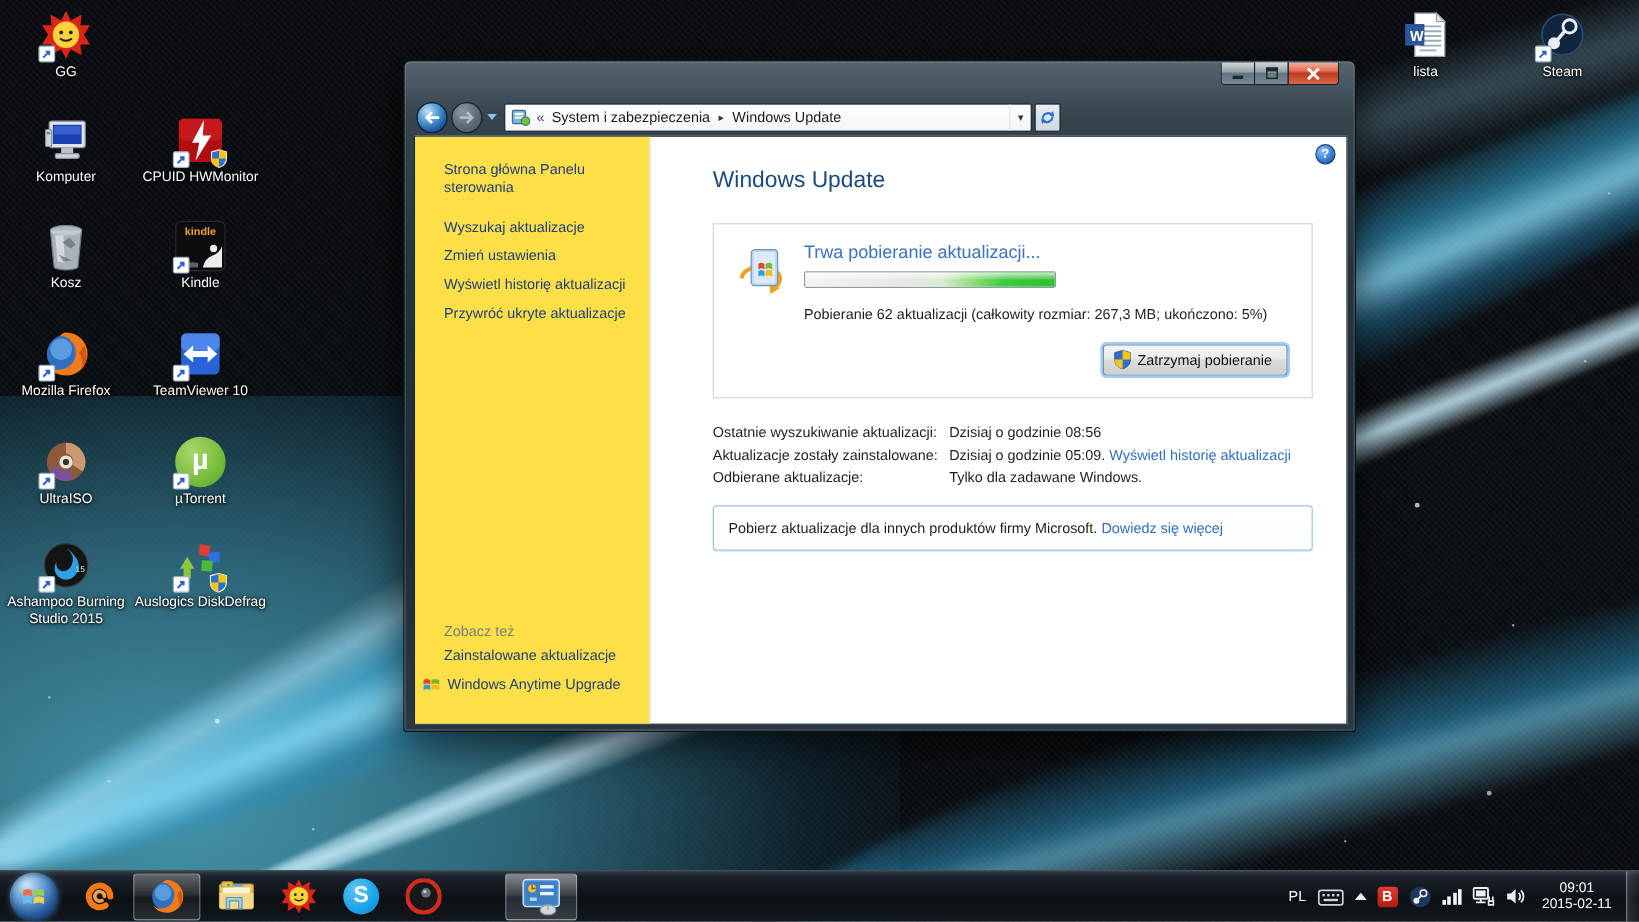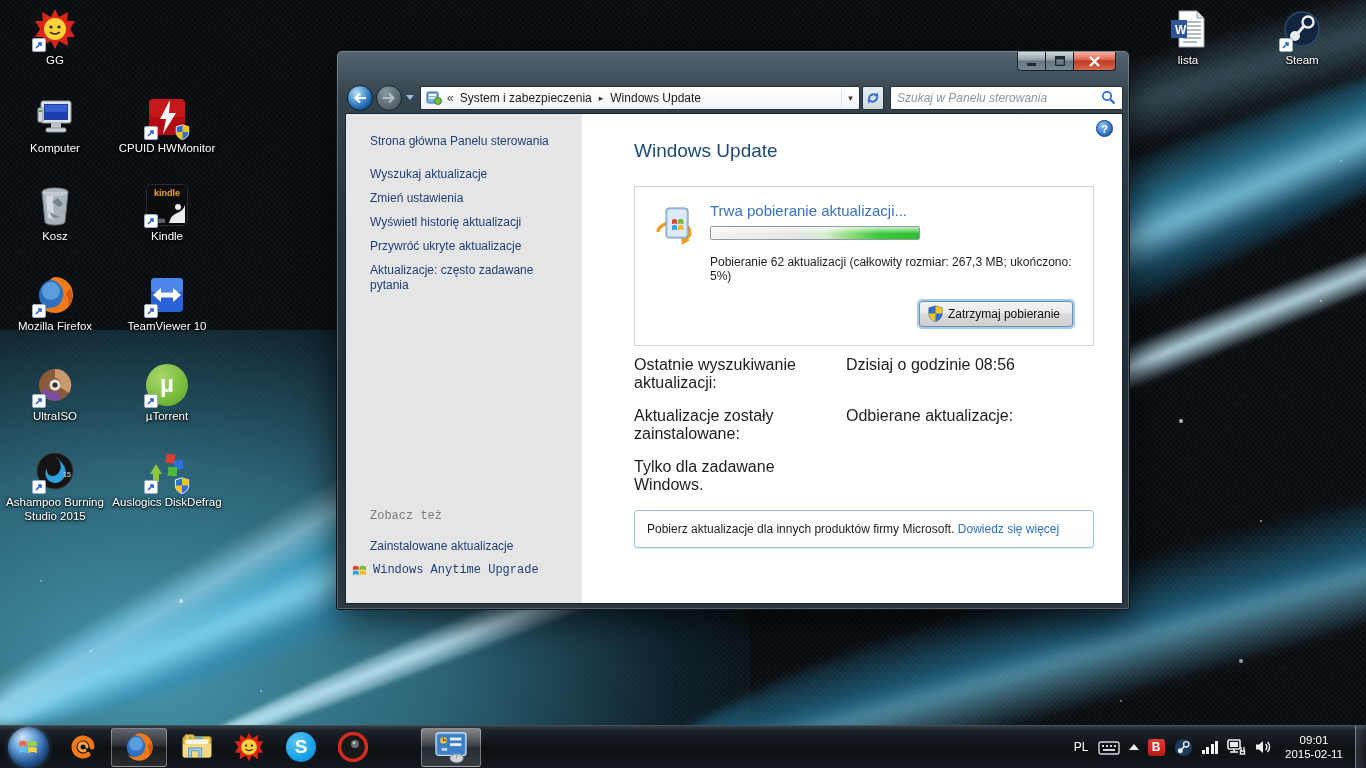--- a/index.html
+++ b/index.html
@@ -73,27 +73,27 @@
     border-left:1px solid #dde4ea; }
   .refresh-btn { margin-left:2px; width:22px; height:24px; border:1px solid #22313c; border-radius:2px;
     background:linear-gradient(180deg,#e9eef2,#cfd8de); display:flex; align-items:center; justify-content:center; flex:none; }
   .search { margin-left:6px; height:24px; flex:1; background:#fff; border:1px solid #22313c; border-radius:2px;
     display:flex; align-items:center; padding:0 6px; }
   .search input { border:none; outline:none; flex:1; font-size:12px; font-style:italic; color:#808b94; background:transparent;
     font-family:"Liberation Sans",sans-serif; }
   .search input::placeholder { color:#8a96a0; font-style:italic; }
 
   .win-body { position:absolute; left:8px; top:62px; width:778px; height:491px; background:#fff; border:1px solid #18242e; display:flex; }
-  .sidebar { width:236px; background:#e5e5e5; border-right:1px solid #dde8f2; position:relative; padding:20px 12px 0 24px;
+  .sidebar { width:196px; background:#fde047; border-right:1px solid #dde8f2; position:relative; padding:20px 12px 0 24px;
     font-size:12px; color:#1f3e79; }
   .sb-item { margin-bottom:9px; line-height:15px; cursor:pointer; }
   .sb-home { margin-bottom:18px; }
   .sb-bottom { position:absolute; left:24px; bottom:16px; right:10px; }
-  .sb-head { color:#7c7c7c; margin-bottom:16px;font-family:Liberation Mono, monospace; }
-  .sb-wau { position:relative; padding-left:0; display:flex; align-items:flex-end; gap:6px; margin-left:-18px;font-family:Liberation Mono, monospace; }
+  .sb-head { color:#7c7c7c; margin-bottom:6px; }
+  .sb-wau { position:relative; padding-left:0; display:flex; align-items:flex-start; gap:6px; margin-left:-18px; }
   .main { flex:1; position:relative; padding:26px 28px 0 52px; }
   .help-btn { position:absolute; top:6px; right:9px; width:17px; height:17px; border-radius:50%;
     background:radial-gradient(circle at 35% 30%, #8cc4f2 0%, #3d7fd0 55%, #15459c 100%); border:1px solid #0e3a7c;
     color:#fff; font-size:11px; font-weight:bold; display:flex; align-items:center; justify-content:center; }
   .page-title { font-size:19px; color:#1c4a7c; font-weight:400; margin-bottom:24px; }
 
   .wu-panel { border:1px solid #d5d5d5; background:#fff; padding:15px 20px 18px 17px; margin-right:0; }
   .wu-top { display:flex; }
   .wu-ic { width:46px; height:46px; flex:none; margin-right:12px; }
   .wu-head { font-size:15px; color:#3a72c2; margin-bottom:7px; }
@@ -101,21 +101,21 @@
     box-shadow:inset 0 1px 2px rgba(0,0,0,.22); background:#f4f4f4; }
   .wu-fill { height:100%; width:100%;
     background:linear-gradient(90deg,#f3f3f3 0%, #e6e6e6 42%, #d8ecd2 55%, #86dc74 68%, #3ecb3e 80%, #2fbf2f 100%); position:relative; }
   .wu-fill:after { content:""; position:absolute; left:0; right:0; top:0; height:6px; background:linear-gradient(180deg,rgba(255,255,255,.75),rgba(255,255,255,.1)); }
   .wu-detail { font-size:12px; color:#1e1e1e; margin-top:15px; }
   .wu-btn-row { display:flex; justify-content:flex-end; margin-top:18px; }
   .wu-btn { display:flex; align-items:center; gap:5px; padding:3px 12px 4px 8px; font-size:12px; color:#111;
     background:linear-gradient(180deg,#f4f4f4 0%, #ebebeb 45%, #dcdcdc 50%, #cfcfcf 100%);
     border:1px solid #6f8fa8; border-radius:3px; box-shadow:0 0 0 2px rgba(90,160,230,.55); cursor:pointer; }
 
-  .rows { display:grid; grid-template-columns:197px 1fr; row-gap:5px; font-size:16px; color:#1e1e1e; margin-top:10px;gap:15px; }
+  .rows { display:grid; grid-template-columns:197px 1fr; row-gap:5px; font-size:12px; color:#1e1e1e; margin-top:21px; }
   .rows .lk { color:#2f6fc4; cursor:pointer; }
   .promo { margin-top:16px; border:1px solid #9ac1e8; border-radius:3px; background:linear-gradient(180deg,#fff,#fdfeff);
     padding:11px 12px; font-size:12px; color:#1e1e1e; box-shadow:0 1px 0 rgba(180,210,235,.4); }
   .promo .lk { color:#2f6fc4; cursor:pointer; }
 
   
   .taskbar { position:absolute; left:0; bottom:0; width:1366px; height:43px;
     background:linear-gradient(180deg, rgba(86,100,112,.55) 0%, rgba(28,36,44,.92) 10%, rgba(12,16,21,.95) 55%, rgba(18,24,30,.95) 100%), #0c1014;
     border-top:1px solid rgba(130,150,165,.45); display:flex; align-items:center; }
   .tb-slot { width:52px; height:41px; display:flex; align-items:center; justify-content:center; flex:none; cursor:pointer; }
@@ -435,38 +435,30 @@
       </div>
       <div class="refresh-btn">
         <svg width="14" height="14" viewBox="0 0 14 14">
             <path d="M3 8 a4.5 4.5 0 0 1 8 -3" fill="none" stroke="#2a6fd0" stroke-width="1.8"></path>
             <polygon points="11.5,1.5 12.5,6 8.5,5" fill="#2a6fd0"></polygon>
             <path d="M11 6 a4.5 4.5 0 0 1 -8 3" fill="none" stroke="#2a6fd0" stroke-width="1.8"></path>
             <polygon points="2.5,12.5 1.5,8 5.5,9" fill="#2a6fd0"></polygon>
           </svg>
       </div>
 
-      <div class="search">
-        <input type="text" placeholder="Szukaj w Panelu sterowania" style="">
-        <svg width="15" height="15" viewBox="0 0 15 15">
-            <circle cx="6" cy="6" r="4.2" fill="none" stroke="#2a6fd0" stroke-width="1.8"></circle>
-            <line x1="9.5" y1="9.5" x2="13.5" y2="13.5" stroke="#2a6fd0" stroke-width="2.4"></line>
-          </svg>
-      </div>
     </div>
 
     <div class="win-body">
 
       <div class="sidebar">
         <div class="sb-item sb-home">Strona główna Panelu sterowania</div>
         <div class="sb-item">Wyszukaj aktualizacje</div>
         <div class="sb-item">Zmień ustawienia</div>
         <div class="sb-item">Wyświetl historię aktualizacji</div>
         <div class="sb-item">Przywróć ukryte aktualizacje</div>
-        <div class="sb-item">Aktualizacje: często zadawane pytania</div>
 
         <div class="sb-bottom">
           <div class="sb-head">Zobacz też</div>
           <div class="sb-item">Zainstalowane aktualizacje</div>
           <div class="sb-item sb-wau">
             <svg width="15" height="15" viewBox="0 0 16 16">
                 <path d="M1 4 q3 -2 6 0 v4 q-3 -2 -6 0 z" fill="#e0452c"></path>
                 <path d="M8 4 q3 -2 7 0 v4 q-4 -2 -7 0 z" fill="#7db72f"></path>
                 <path d="M1 9 q3 -2 6 0 v4 q-3 -2 -6 0 z" fill="#2e9fd4"></path>
                 <path d="M8 9 q3 -2 7 0 v4 q-4 -2 -7 0 z" fill="#f5b81d"></path>
@@ -511,20 +503,21 @@
                 </svg>
               <span>Zatrzymaj pobieranie</span>
             </button>
           </div>
         </div>
 
         <div class="rows">
           <span>Ostatnie wyszukiwanie aktualizacji:</span>
           <span><span>Dzisiaj o godzinie 08:56</span></span>
           <span>Aktualizacje zostały zainstalowane:</span>
+          <span><span>Dzisiaj o godzinie 05:09.</span> <span class="lk">Wyświetl historię aktualizacji</span></span>
           <span>Odbierane aktualizacje:</span>
           <span><span>Tylko dla zadawane Windows.</span></span>
         </div>
 
         <div class="promo">
           <span>Pobierz aktualizacje dla innych produktów firmy Microsoft.</span>
           <span class="lk">Dowiedz się więcej</span>
         </div>
       </div>
     </div>

